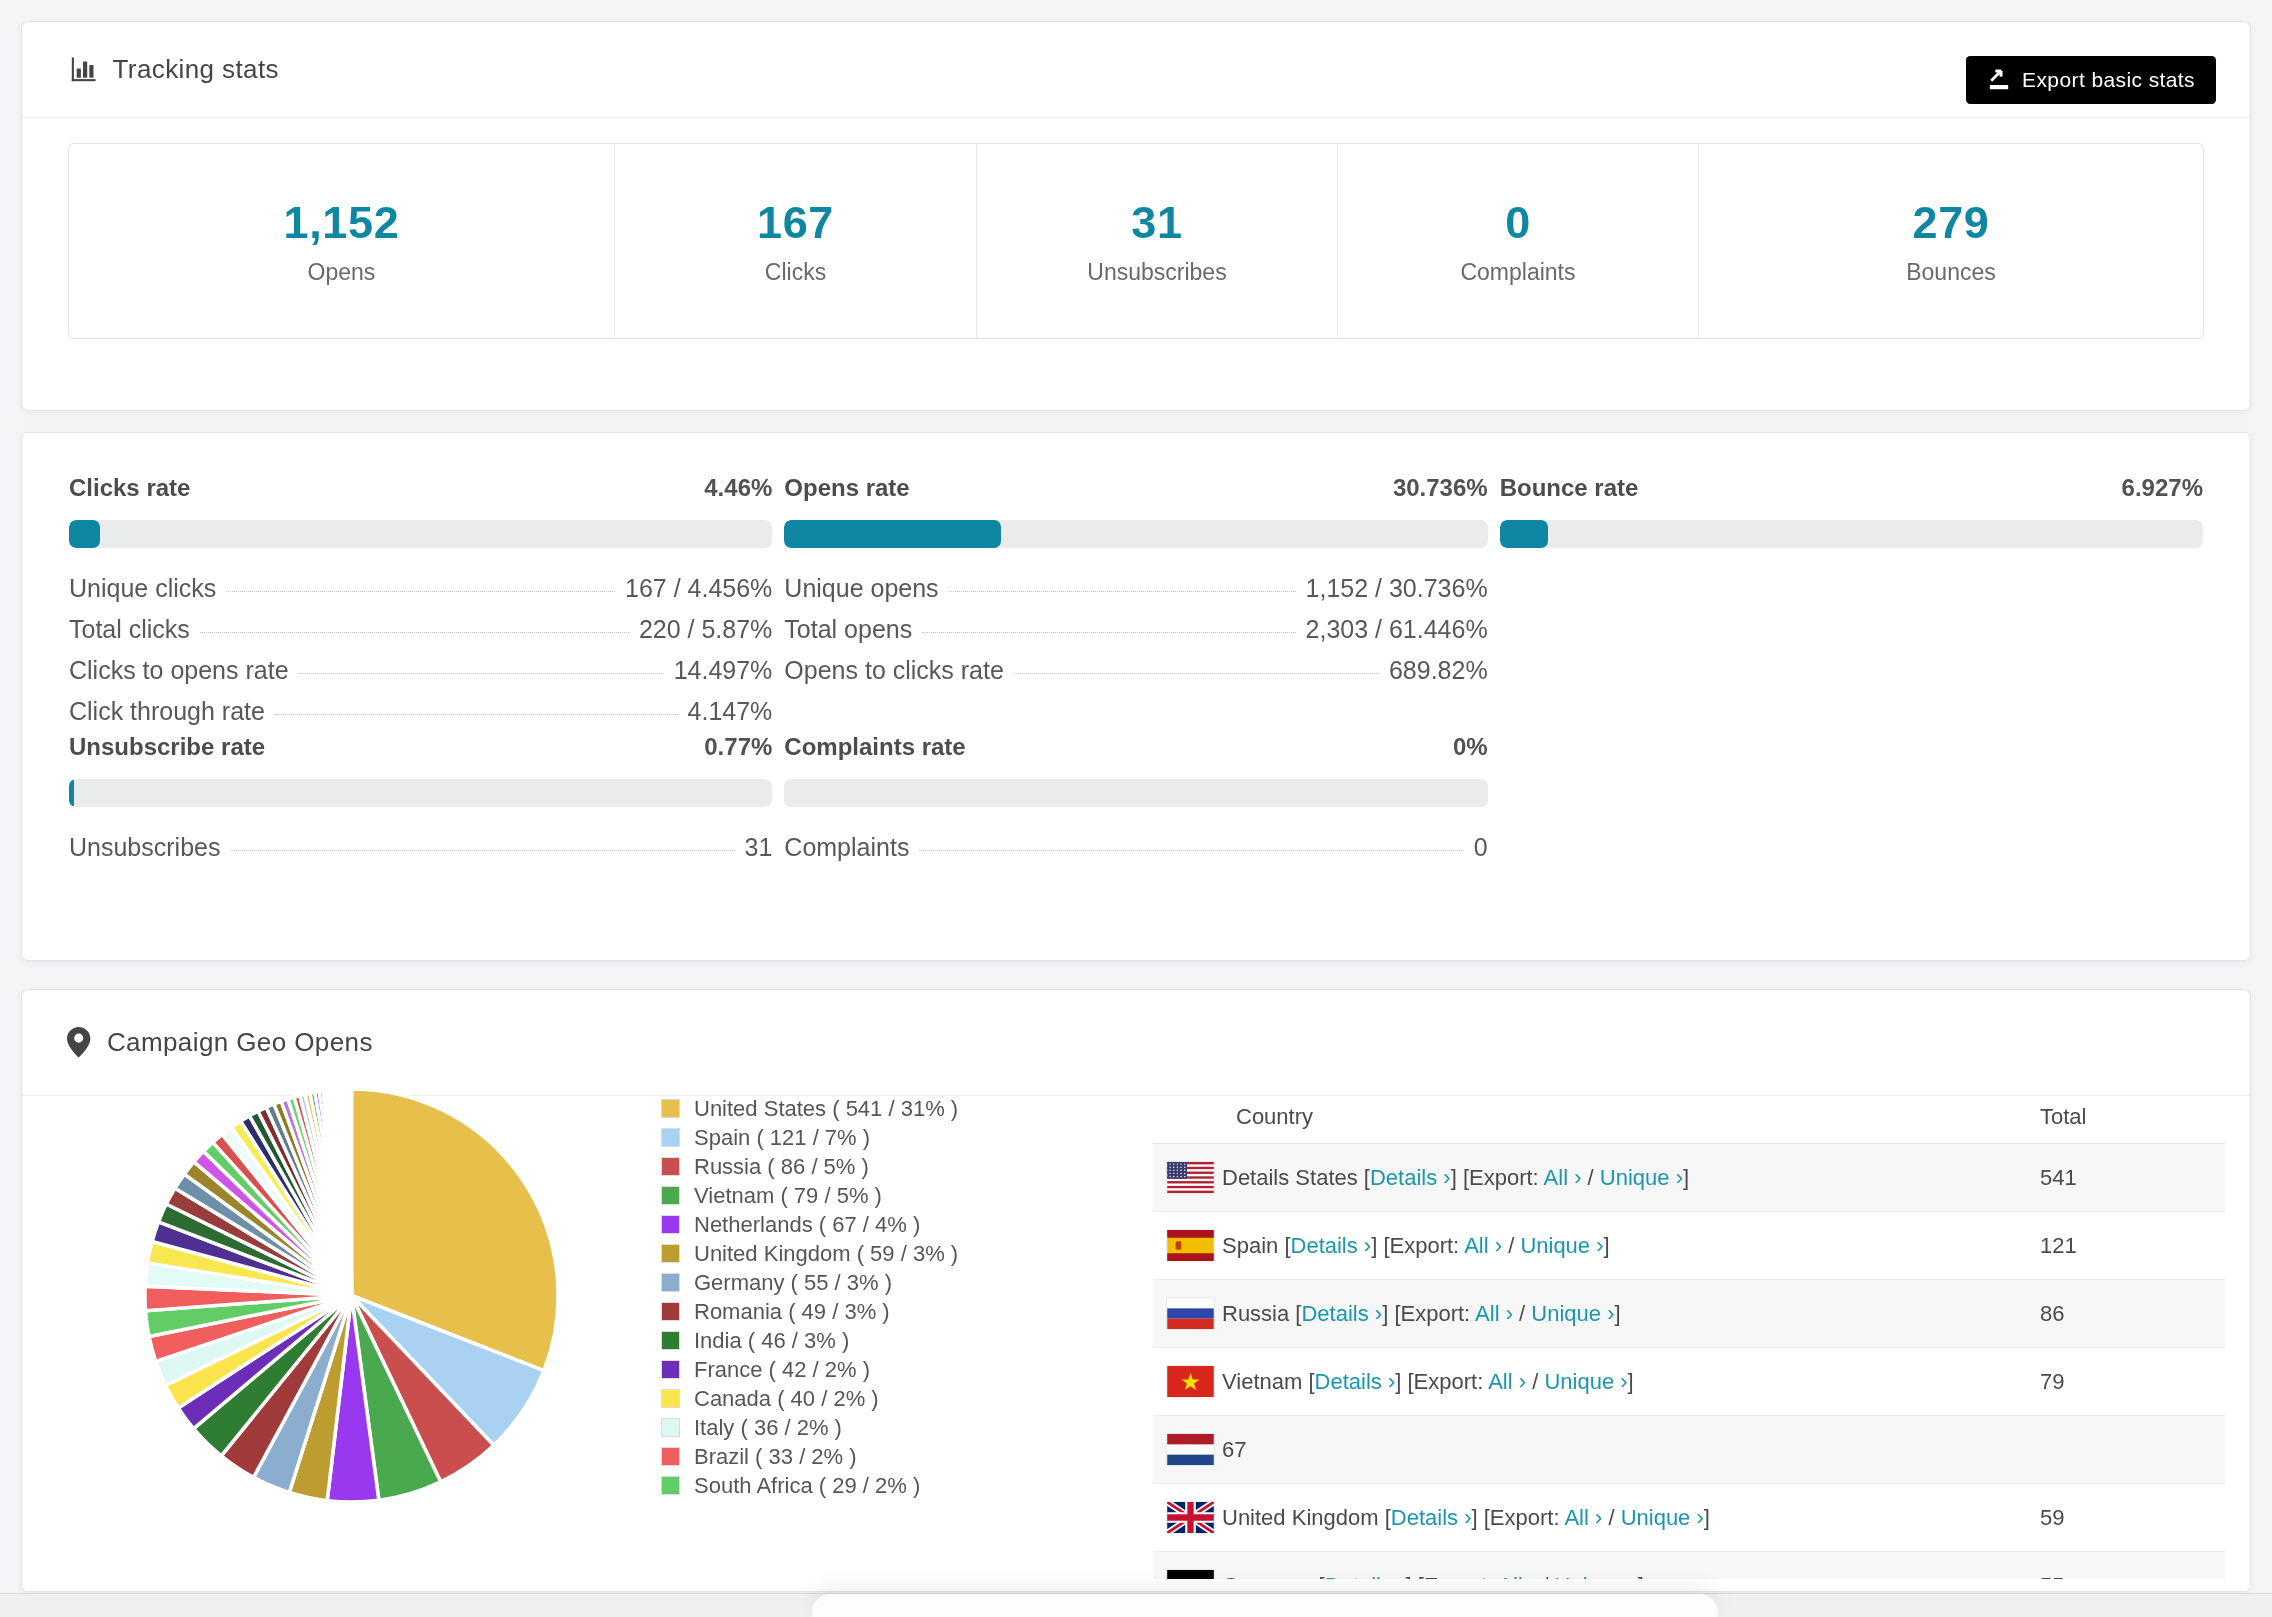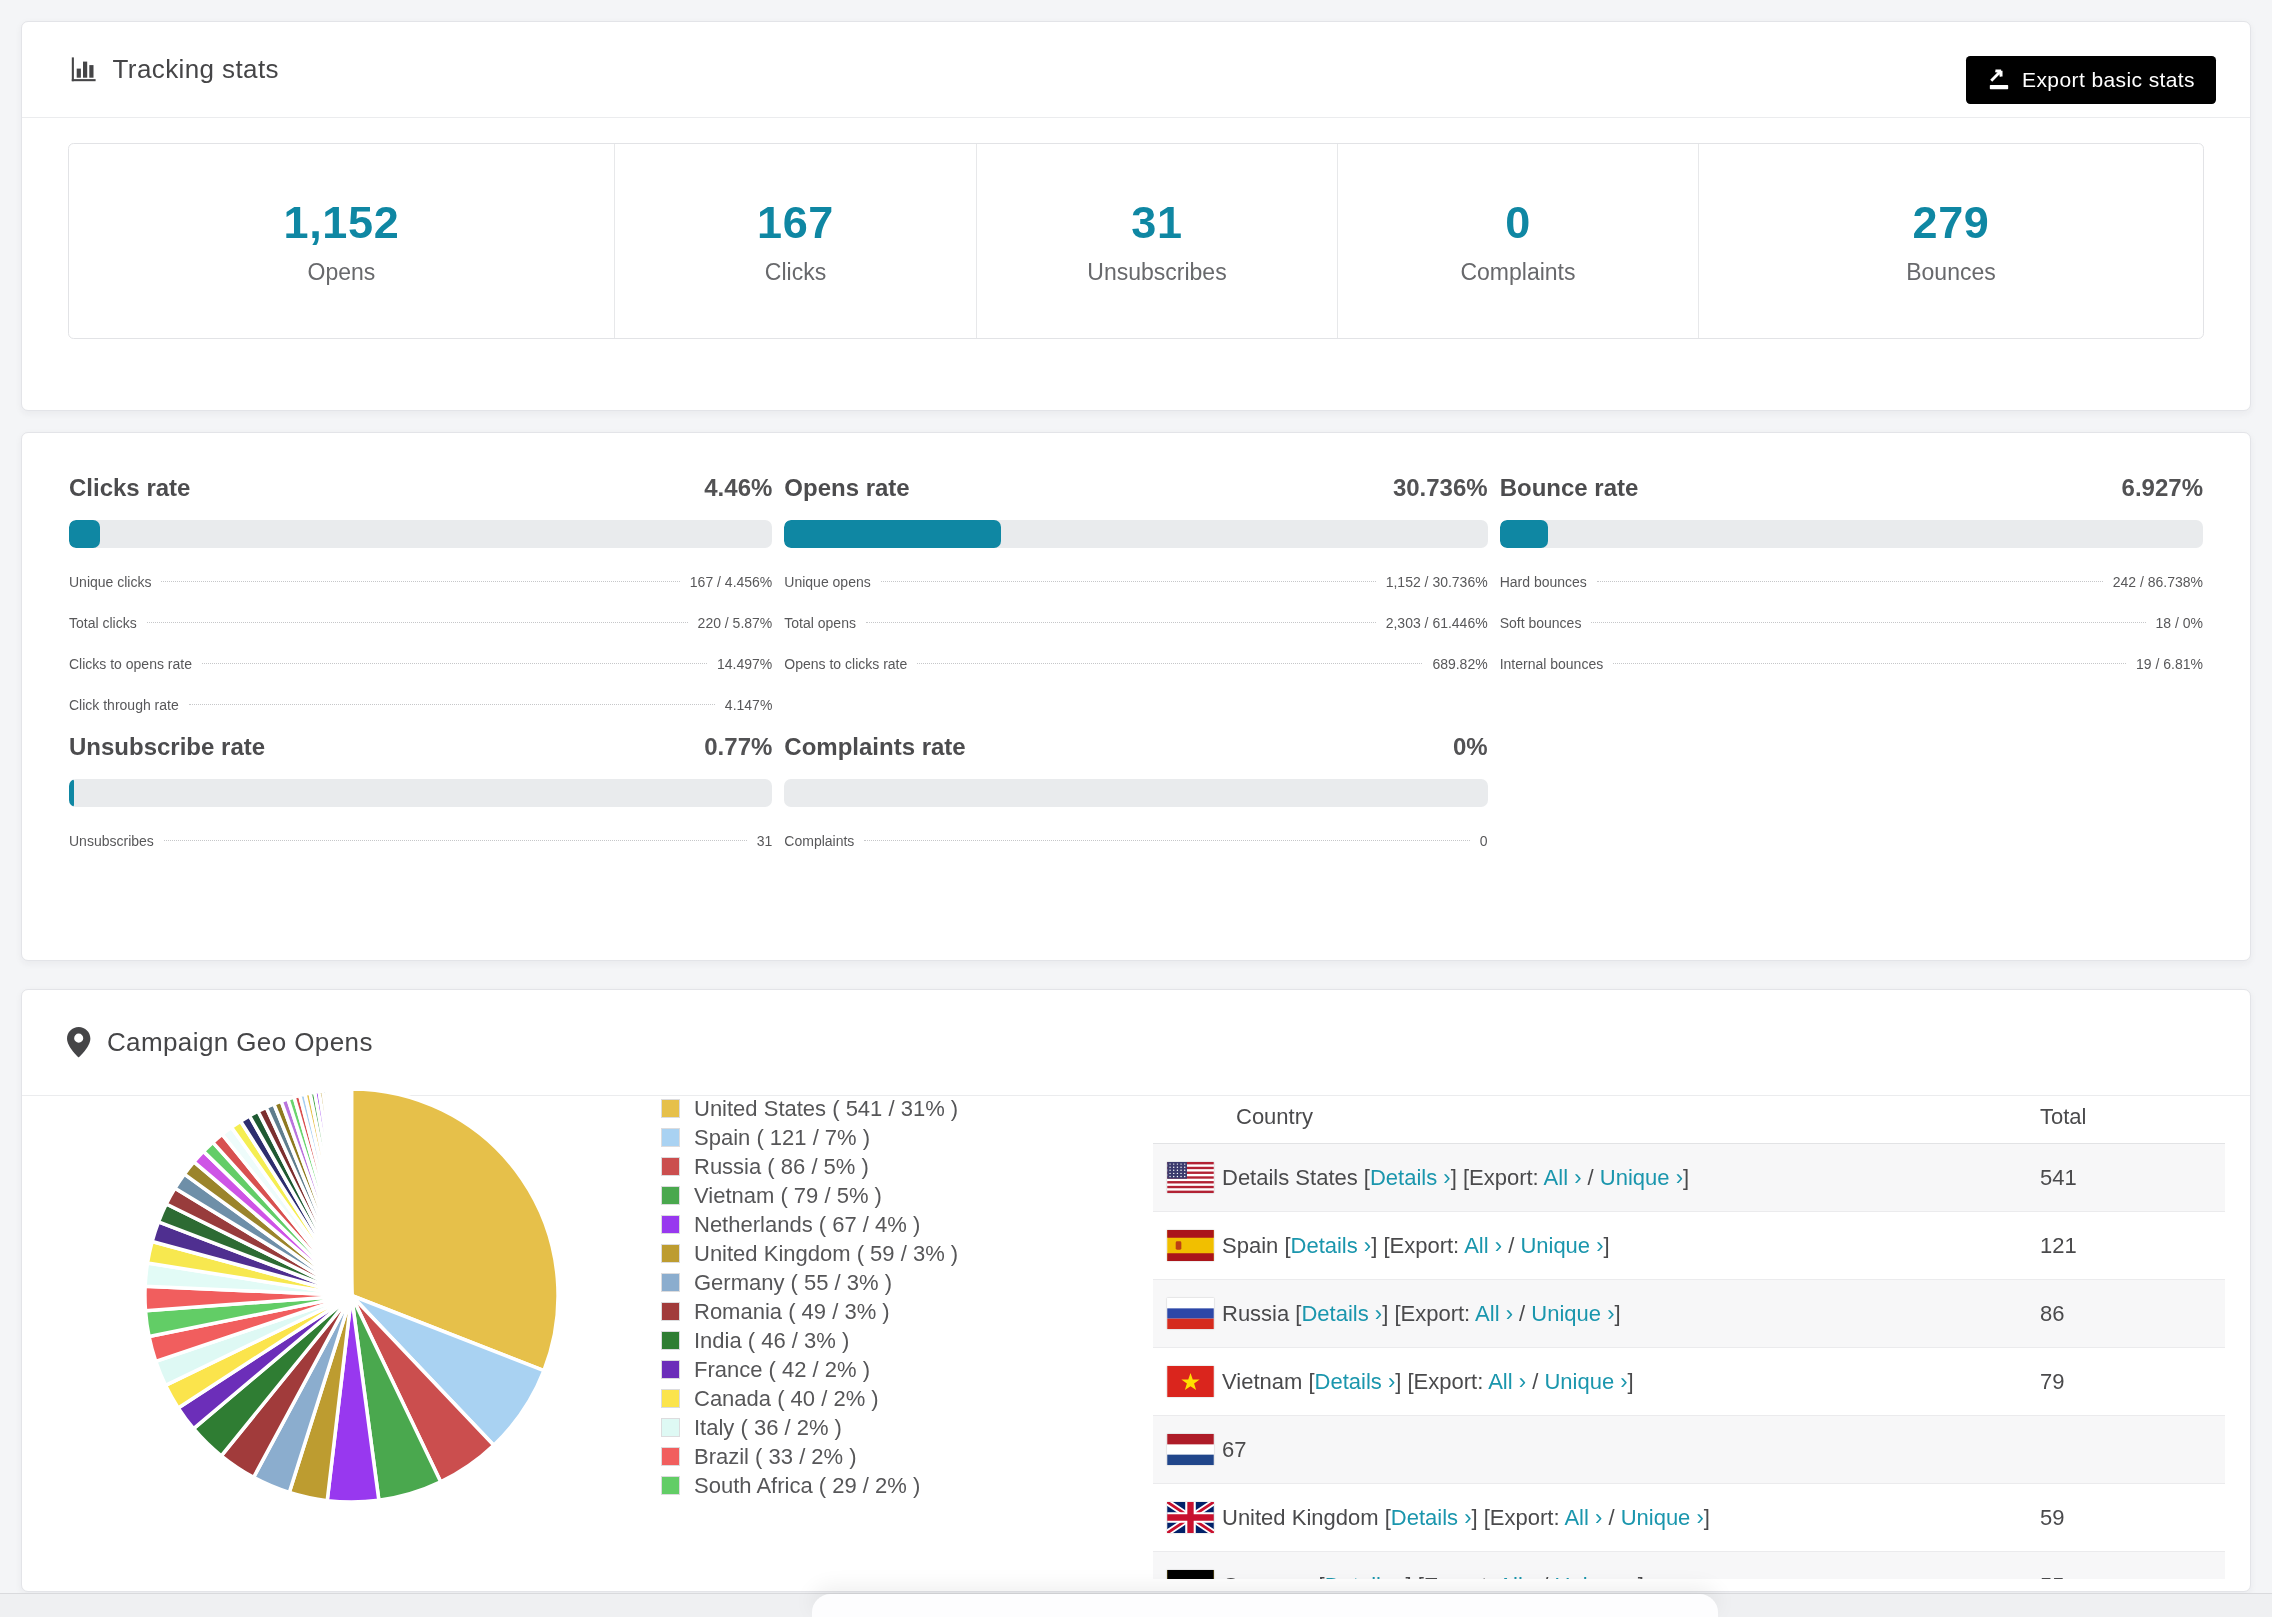--- a/index.html
+++ b/index.html
@@ -50,21 +50,21 @@
     column-gap:56px; row-gap:49px;
     padding:41px 47px 0 47px;
     gap:12px;
   }
   .rate-head { display:flex; justify-content:space-between; align-items:baseline; }
   .rate-title { font-size:24px; font-weight:bold; color:#4c4c4e; }
   .rate-value { font-size:24px; font-weight:bold; color:#525254; }
   .progress { margin-top:18.4px; height:28px; background:#e9ebed; border-radius:7px; overflow:hidden; }
   .progress-fill { height:100%; background:#0f87a3; border-radius:7px; }
   .leader-rows { margin-top:25.4px; }
-  .leader-row { display:flex; align-items:baseline; font-size:14px; color:#58585a; margin-top:17px; height:24px; }
+  .leader-row { display:flex; align-items:baseline; font-size:25px; color:#58585a; margin-top:17px; height:24px; }
   .leader-row .dots { flex:1; border-bottom:1.4px dotted #c6c7c9; margin:0 10px; transform:translateY(-5px); }
   .leader-row .val { white-space:nowrap; }
   
   #card-geo { top:989px; height:603px; overflow:hidden; }
   .geo-header {
     position:absolute; top:0; left:0; right:0; height:106px;
     border-bottom:1.4px solid #ebecee;
     display:flex; align-items:center; padding-left:44px;
   }
   .pie-wrap { position:absolute; left:118px; top:94px; width:423px; height:423px; }
@@ -198,37 +198,20 @@
           </div>
         </div>
       </div>
       <div>
         <div class="rate-head">
       <span class="rate-title">Bounce rate</span>
       <span class="rate-value">6.927%</span>
         </div>
     <div class="progress">
       <div class="progress-fill" style="width:6.927%"></div>
-        </div>
-    <div class="leader-rows">
-          <div class="leader-row">
-      <span>Hard bounces</span>
-      <span class="dots"></span>
-      <span class="val">242 / 86.738%</span>
-          </div>
-          <div class="leader-row">
-      <span>Soft bounces</span>
-      <span class="dots"></span>
-      <span class="val">18 / 0%</span>
-          </div>
-          <div class="leader-row">
-      <span>Internal bounces</span>
-      <span class="dots"></span>
-      <span class="val">19 / 6.81%</span>
-          </div>
         </div>
       </div>
       <div>
         <div class="rate-head">
       <span class="rate-title">Unsubscribe rate</span>
       <span class="rate-value">0.77%</span>
         </div>
     <div class="progress">
       <div class="progress-fill" style="width:0.77%"></div>
         </div>

